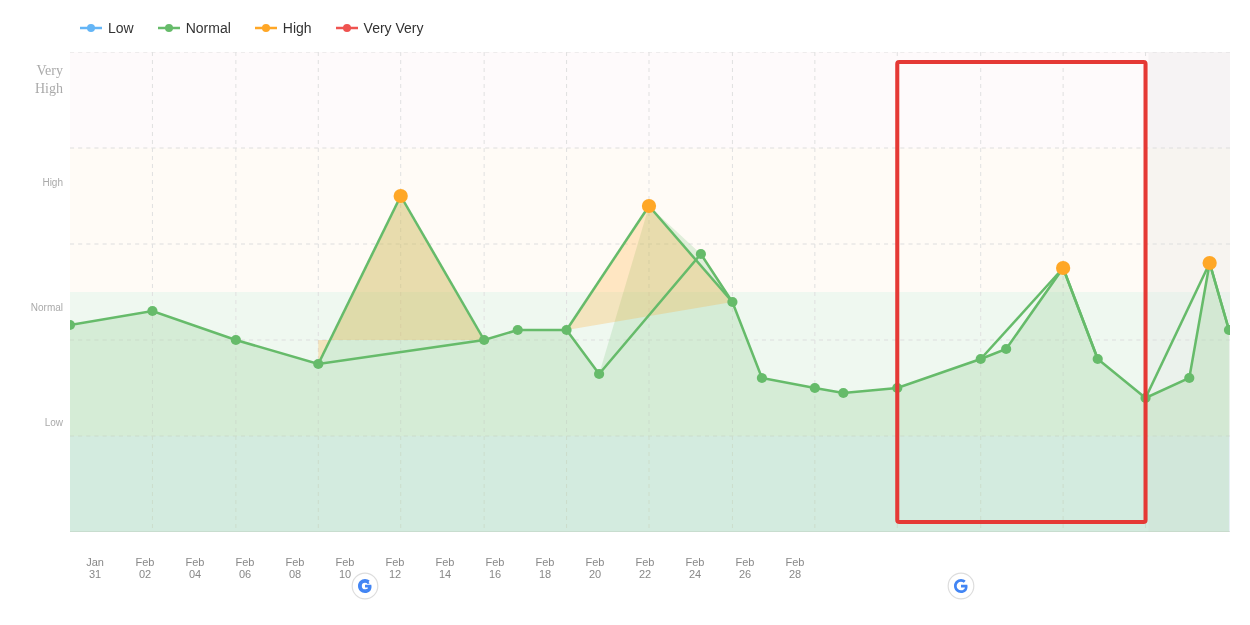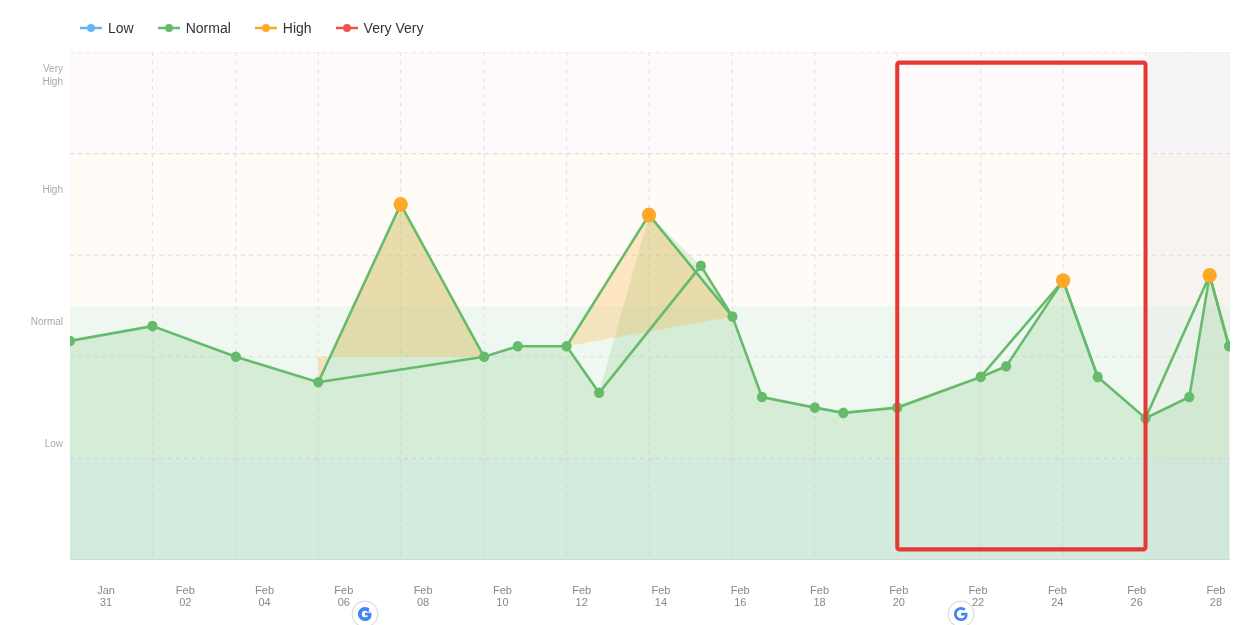--- a/index.html
+++ b/index.html
@@ -7,21 +7,21 @@
       background: #fff;
       font-family: Arial, sans-serif;
       width: 1250px;
       height: 625px;
       overflow: hidden;
     }
     .chart-container {
       width: 1250px;
       height: 625px;
       position: relative;
-      padding: 20px 20px 52px 70px;
+      padding: 20px 20px 80px 70px;
     }
     .legend {
       display: flex;
       align-items: center;
       gap: 24px;
       margin-bottom: 16px;
       padding-left: 10px;
     }
     .legend-item {
       display: flex;
@@ -153,27 +153,27 @@
 
       <text x="-8" y="484" text-anchor="end" font-size="13" fill="#888">0</text>
       <text x="-8" y="388" text-anchor="end" font-size="13" fill="#888">2</text>
       <text x="-8" y="292" text-anchor="end" font-size="13" fill="#888">4</text>
       <text x="-8" y="196" text-anchor="end" font-size="13" fill="#888">6</text>
       <text x="-8" y="100" text-anchor="end" font-size="13" fill="#888">8</text>
       <text x="-8" y="4" text-anchor="end" font-size="13" fill="#888">10</text>
     </svg>
 
     <div style="position:absolute; top:0; left:-65px; height:100%; pointer-events:none;">
-      <div style="position:absolute; top:2%; font-size:10px; color:#aaa; text-align:right; width:58px; line-height:1.3;">Very<br>High</div>
+      <div style="position:absolute; top:2%; font-size:14px; color:#aaa; text-align:right; width:58px; line-height:1.3;font-family:Liberation Serif, serif;">Very<br>High</div>
       <div style="position:absolute; top:26%; font-size:10px; color:#aaa; text-align:right; width:58px;">High</div>
       <div style="position:absolute; top:52%; font-size:10px; color:#aaa; text-align:right; width:58px;">Normal</div>
       <div style="position:absolute; top:76%; font-size:10px; color:#aaa; text-align:right; width:58px;">Low</div>
     </div>
 
-    <div style="position:absolute; bottom:-48px; left:11px; width:100%; display:flex; justify-content:space-between; padding:0 0px;">
+    <div style="position:absolute; bottom:-48px; left:0; width:100%; display:flex; padding:0 0px;">
       <div style="font-size:11px;color:#888;text-align:center;width:50px;">Jan<br>31</div>
       <div style="font-size:11px;color:#888;text-align:center;width:50px;">Feb<br>02</div>
       <div style="font-size:11px;color:#888;text-align:center;width:50px;">Feb<br>04</div>
       <div style="font-size:11px;color:#888;text-align:center;width:50px;">Feb<br>06</div>
       <div style="font-size:11px;color:#888;text-align:center;width:50px;">Feb<br>08</div>
       <div style="font-size:11px;color:#888;text-align:center;width:50px;">Feb<br>10</div>
       <div style="font-size:11px;color:#888;text-align:center;width:50px;">Feb<br>12</div>
       <div style="font-size:11px;color:#888;text-align:center;width:50px;">Feb<br>14</div>
       <div style="font-size:11px;color:#888;text-align:center;width:50px;">Feb<br>16</div>
       <div style="font-size:11px;color:#888;text-align:center;width:50px;">Feb<br>18</div>

